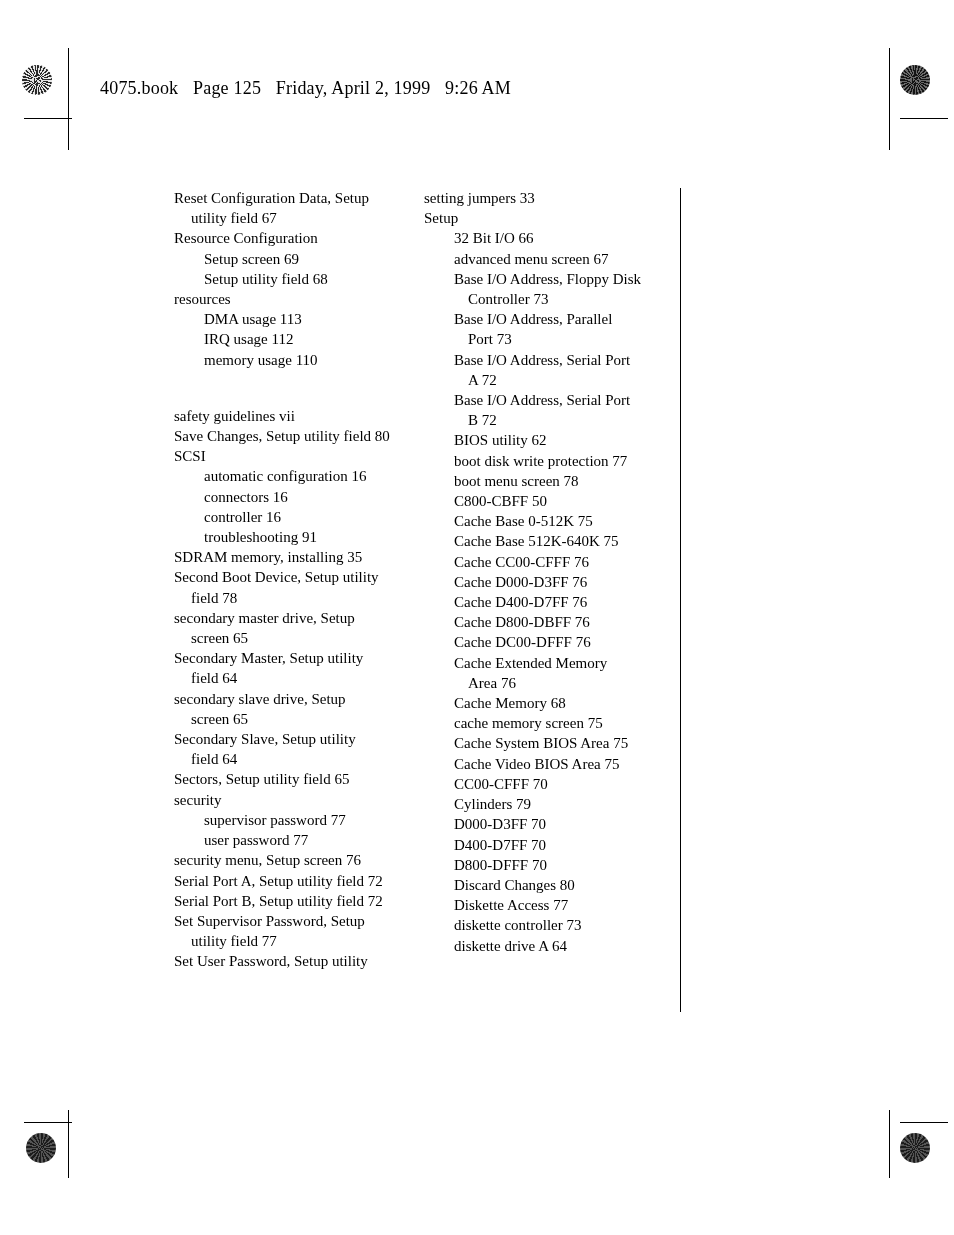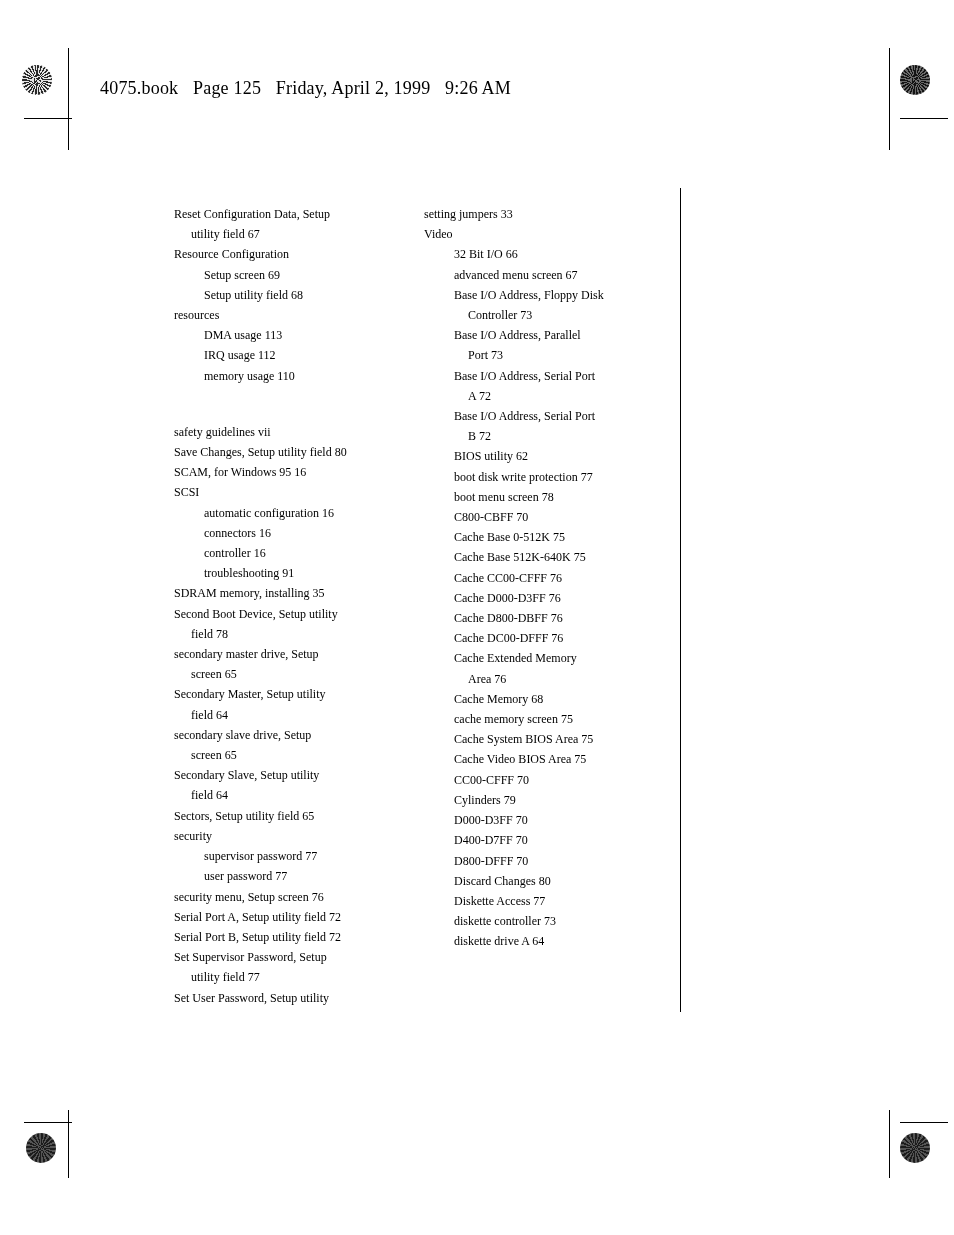--- a/index.html
+++ b/index.html
@@ -67,23 +67,22 @@
     position: absolute;
     left: 174px;
     top: 188px;
     width: 506px;
     height: 826px;
   }
   .column {
     position: absolute;
     top: 0;
     width: 240px;
-    font-size: 12px;
+    font-size: 15px;
     line-height: 20.2px;
-    margin-top: 16px;
   }
   .col-left  { left: 0px; }
   .col-right { left: 250px; }
 
   .entry { white-space: normal; }
   .lvl1 { padding-left: 0px; }
   .lvl1-run { padding-left: 17px; }
   .lvl2 { padding-left: 30px; }
   .lvl2-run { padding-left: 44px; }
   .gap { height: 36px; }
@@ -148,21 +147,20 @@
       <div class="entry lvl1">Resource Configuration</div>
       <div class="entry lvl2">Setup screen 69</div>
       <div class="entry lvl2">Setup utility field 68</div>
       <div class="entry lvl1">resources</div>
       <div class="entry lvl2">DMA usage 113</div>
       <div class="entry lvl2">IRQ usage 112</div>
       <div class="entry lvl2">memory usage 110</div>
       <div class="gap"></div>
       <div class="entry lvl1">safety guidelines vii</div>
       <div class="entry lvl1">Save Changes, Setup utility field 80</div>
-      <div class="entry lvl1">SCAM, for Windows 95 16</div>
       <div class="entry lvl1">SCSI</div>
       <div class="entry lvl2">automatic configuration 16</div>
       <div class="entry lvl2">connectors 16</div>
       <div class="entry lvl2">controller 16</div>
       <div class="entry lvl2">troubleshooting 91</div>
       <div class="entry lvl1">SDRAM memory, installing 35</div>
       <div class="entry lvl1">Second Boot Device, Setup utility</div>
       <div class="entry lvl1-run">field 78</div>
       <div class="entry lvl1">secondary master drive, Setup</div>
       <div class="entry lvl1-run">screen 65</div>
@@ -178,39 +176,40 @@
       <div class="entry lvl2">user password 77</div>
       <div class="entry lvl1">security menu, Setup screen 76</div>
       <div class="entry lvl1">Serial Port A, Setup utility field 72</div>
       <div class="entry lvl1">Serial Port B, Setup utility field 72</div>
       <div class="entry lvl1">Set Supervisor Password, Setup</div>
       <div class="entry lvl1-run">utility field 77</div>
       <div class="entry lvl1">Set User Password, Setup utility</div>
     </div>
   <div class="column col-right">
       <div class="entry lvl1">setting jumpers 33</div>
-      <div class="entry lvl1">Video</div>
+      <div class="entry lvl1">Setup</div>
       <div class="entry lvl2">32 Bit I/O 66</div>
       <div class="entry lvl2">advanced menu screen 67</div>
       <div class="entry lvl2">Base I/O Address, Floppy Disk</div>
       <div class="entry lvl2-run">Controller 73</div>
       <div class="entry lvl2">Base I/O Address, Parallel</div>
       <div class="entry lvl2-run">Port 73</div>
       <div class="entry lvl2">Base I/O Address, Serial Port</div>
       <div class="entry lvl2-run">A 72</div>
       <div class="entry lvl2">Base I/O Address, Serial Port</div>
       <div class="entry lvl2-run">B 72</div>
       <div class="entry lvl2">BIOS utility 62</div>
       <div class="entry lvl2">boot disk write protection 77</div>
       <div class="entry lvl2">boot menu screen 78</div>
-      <div class="entry lvl2">C800-CBFF 70</div>
+      <div class="entry lvl2">C800-CBFF 50</div>
       <div class="entry lvl2">Cache Base 0-512K 75</div>
       <div class="entry lvl2">Cache Base 512K-640K 75</div>
       <div class="entry lvl2">Cache CC00-CFFF 76</div>
       <div class="entry lvl2">Cache D000-D3FF 76</div>
+      <div class="entry lvl2">Cache D400-D7FF 76</div>
       <div class="entry lvl2">Cache D800-DBFF 76</div>
       <div class="entry lvl2">Cache DC00-DFFF 76</div>
       <div class="entry lvl2">Cache Extended Memory</div>
       <div class="entry lvl2-run">Area 76</div>
       <div class="entry lvl2">Cache Memory 68</div>
       <div class="entry lvl2">cache memory screen 75</div>
       <div class="entry lvl2">Cache System BIOS Area 75</div>
       <div class="entry lvl2">Cache Video BIOS Area 75</div>
       <div class="entry lvl2">CC00-CFFF 70</div>
       <div class="entry lvl2">Cylinders 79</div>

